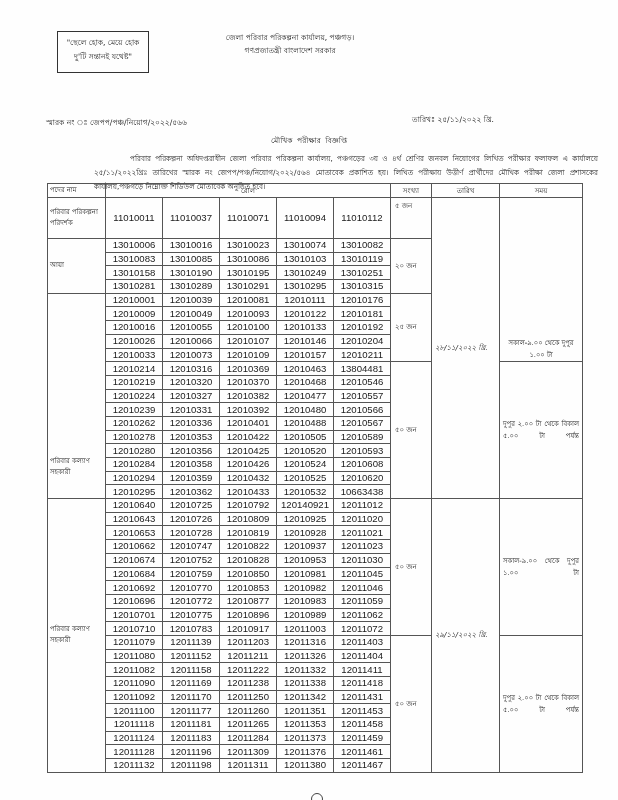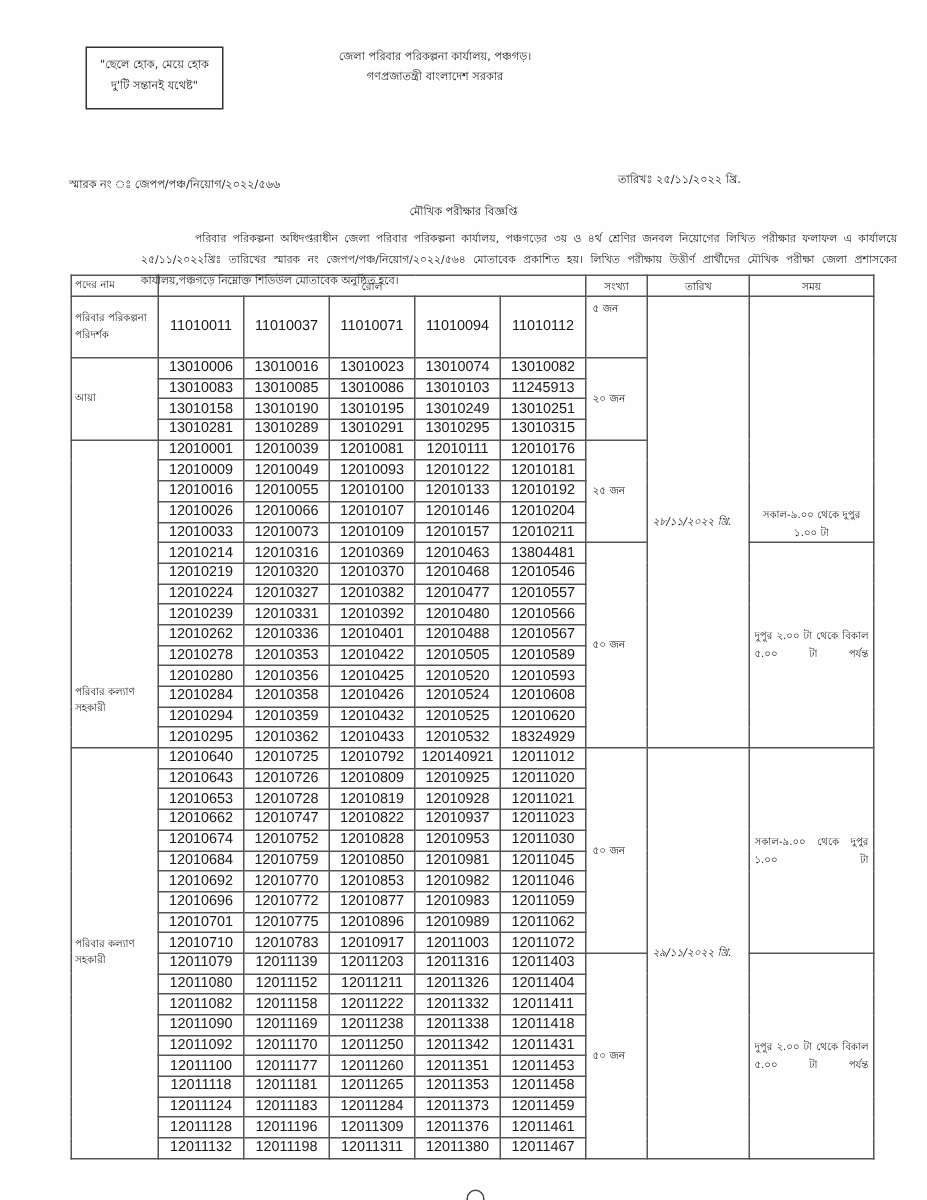--- a/index.html
+++ b/index.html
@@ -10,21 +10,21 @@
   .page { position: absolute; left: 0; top: 0; width: 618px; height: 800px; background: #fefefe; }
   .slogan-box {
     position: absolute; left: 57px; top: 31px; width: 92px; height: 42px;
     border: 1px solid #333; font-size: 7.5px; line-height: 14px; text-align: center;
     padding-top: 4px; box-sizing: border-box;
   }
   .header-center { position: absolute; left: 200px; top: 31px; width: 180px; text-align: center; font-size: 7.5px; line-height: 13px; }
   .header-center .url { font-size: 9.5px; text-decoration: underline; color: #111; line-height: 16px; }
   .memo { position: absolute; left: 46px; top: 117px; font-size: 7.5px; }
   .date-line { position: absolute; left: 412px; top: 114px; font-size: 7.5px; }
-  .title { position: absolute; left: 0; width: 618px; top: 135px; text-align: center; font-size: 7.5px; }
+  .title { position: absolute; left: 0; width: 618px; top: 135px; text-align: center; font-size: 7.5px; font-family: Liberation Mono, monospace; }
   .para {
     position: absolute; left: 46px; top: 152px; width: 504px; font-size: 7.2px; line-height: 14px; text-align: justify;
     text-indent: 36px;
     margin-left: 48px;
   }
   table.sched {
     position: absolute; left: 47px; top: 183px; border-collapse: collapse;
     font-family: "Liberation Sans", sans-serif; font-size: 9.6px;
   }
   table.sched td, table.sched th {
@@ -92,21 +92,21 @@
           <td class="roll">13010023</td>
           <td class="roll">13010074</td>
           <td class="roll">13010082</td>
           <td class="count" rowspan="4">২০ জন</td>
         </tr>
         <tr>
           <td class="roll">13010083</td>
           <td class="roll">13010085</td>
           <td class="roll">13010086</td>
           <td class="roll">13010103</td>
-          <td class="roll">11245913</td>
+          <td class="roll">13010119</td>
         </tr>
         <tr>
           <td class="roll">13010158</td>
           <td class="roll">13010190</td>
           <td class="roll">13010195</td>
           <td class="roll">13010249</td>
           <td class="roll">13010251</td>
         </tr>
         <tr>
           <td class="roll">13010281</td>
@@ -215,21 +215,21 @@
           <td class="roll">12010359</td>
           <td class="roll">12010432</td>
           <td class="roll">12010525</td>
           <td class="roll">12010620</td>
         </tr>
         <tr>
           <td class="roll">12010295</td>
           <td class="roll">12010362</td>
           <td class="roll">12010433</td>
           <td class="roll">12010532</td>
-          <td class="roll">18324929</td>
+          <td class="roll">10663438</td>
         </tr>
         <tr>
           <td class="post" rowspan="20" style="vertical-align: middle;">পরিবার কল্যাণ সহকারী</td>
           <td class="roll">12010640</td>
           <td class="roll">12010725</td>
           <td class="roll">12010792</td>
           <td class="roll">120140921</td>
           <td class="roll">12011012</td>
           <td class="count" rowspan="10">৫০ জন</td>
           <td class="date" rowspan="20">২৯/১১/২০২২ খ্রি.</td>

